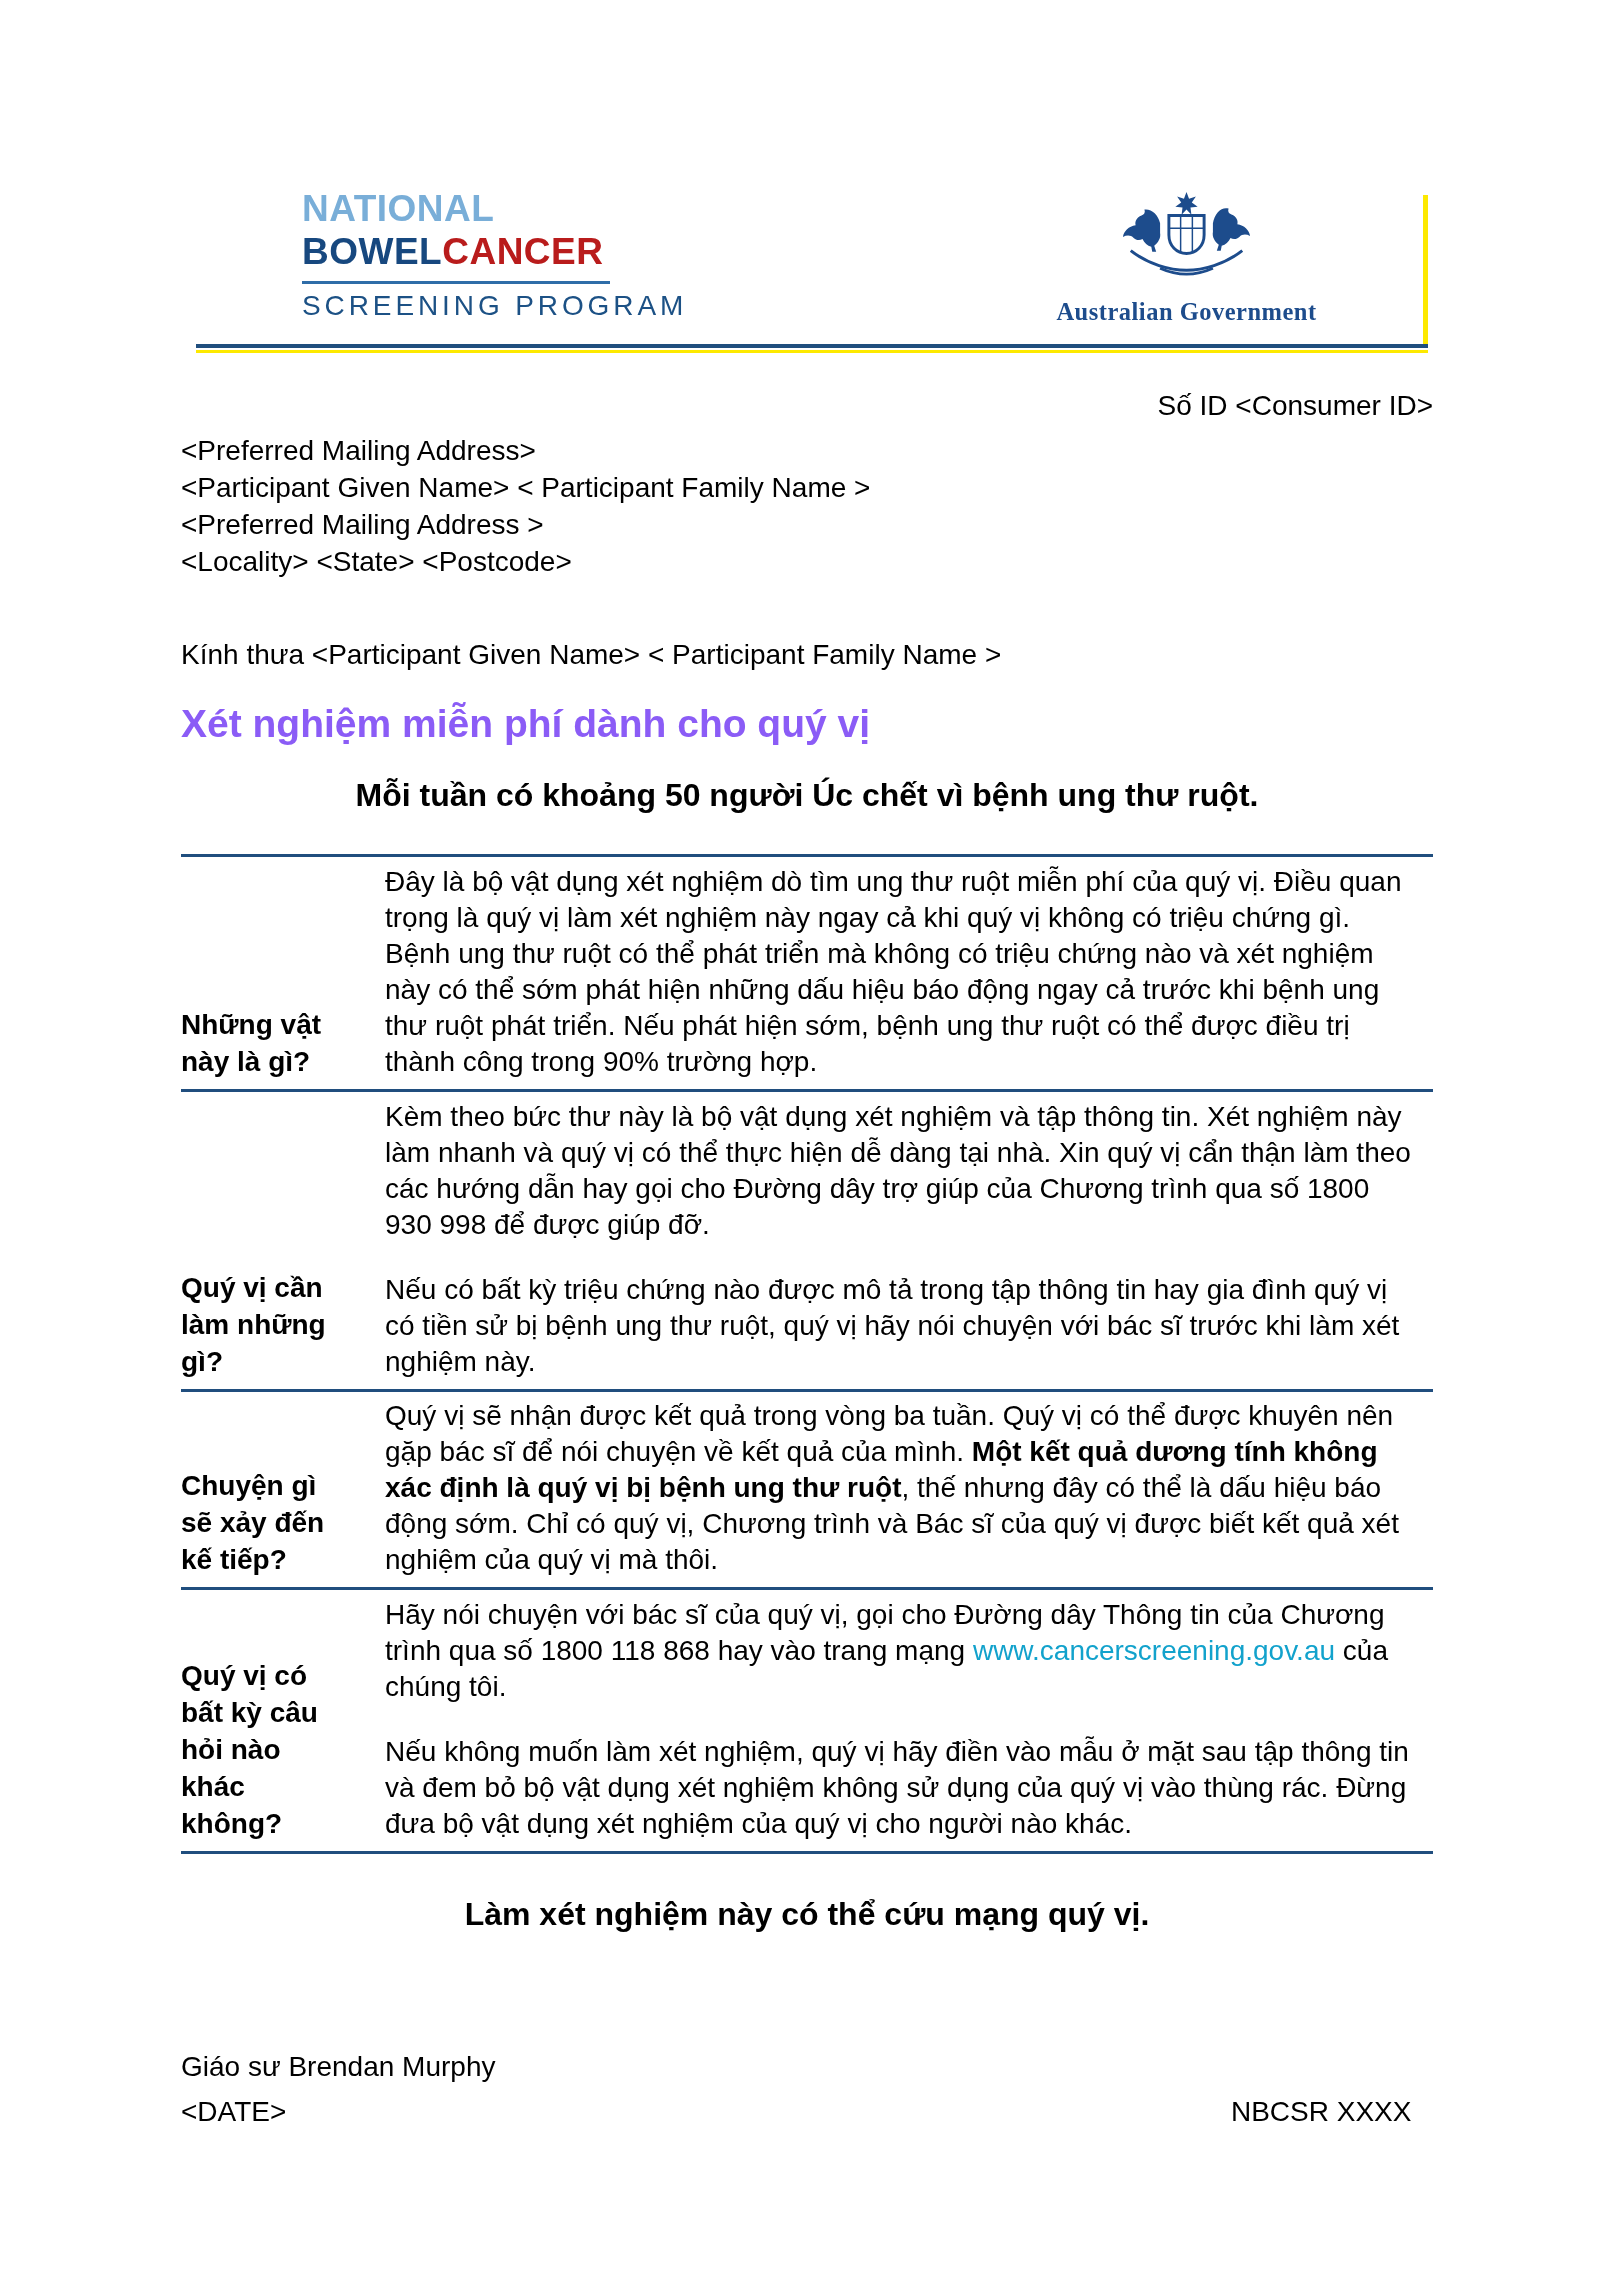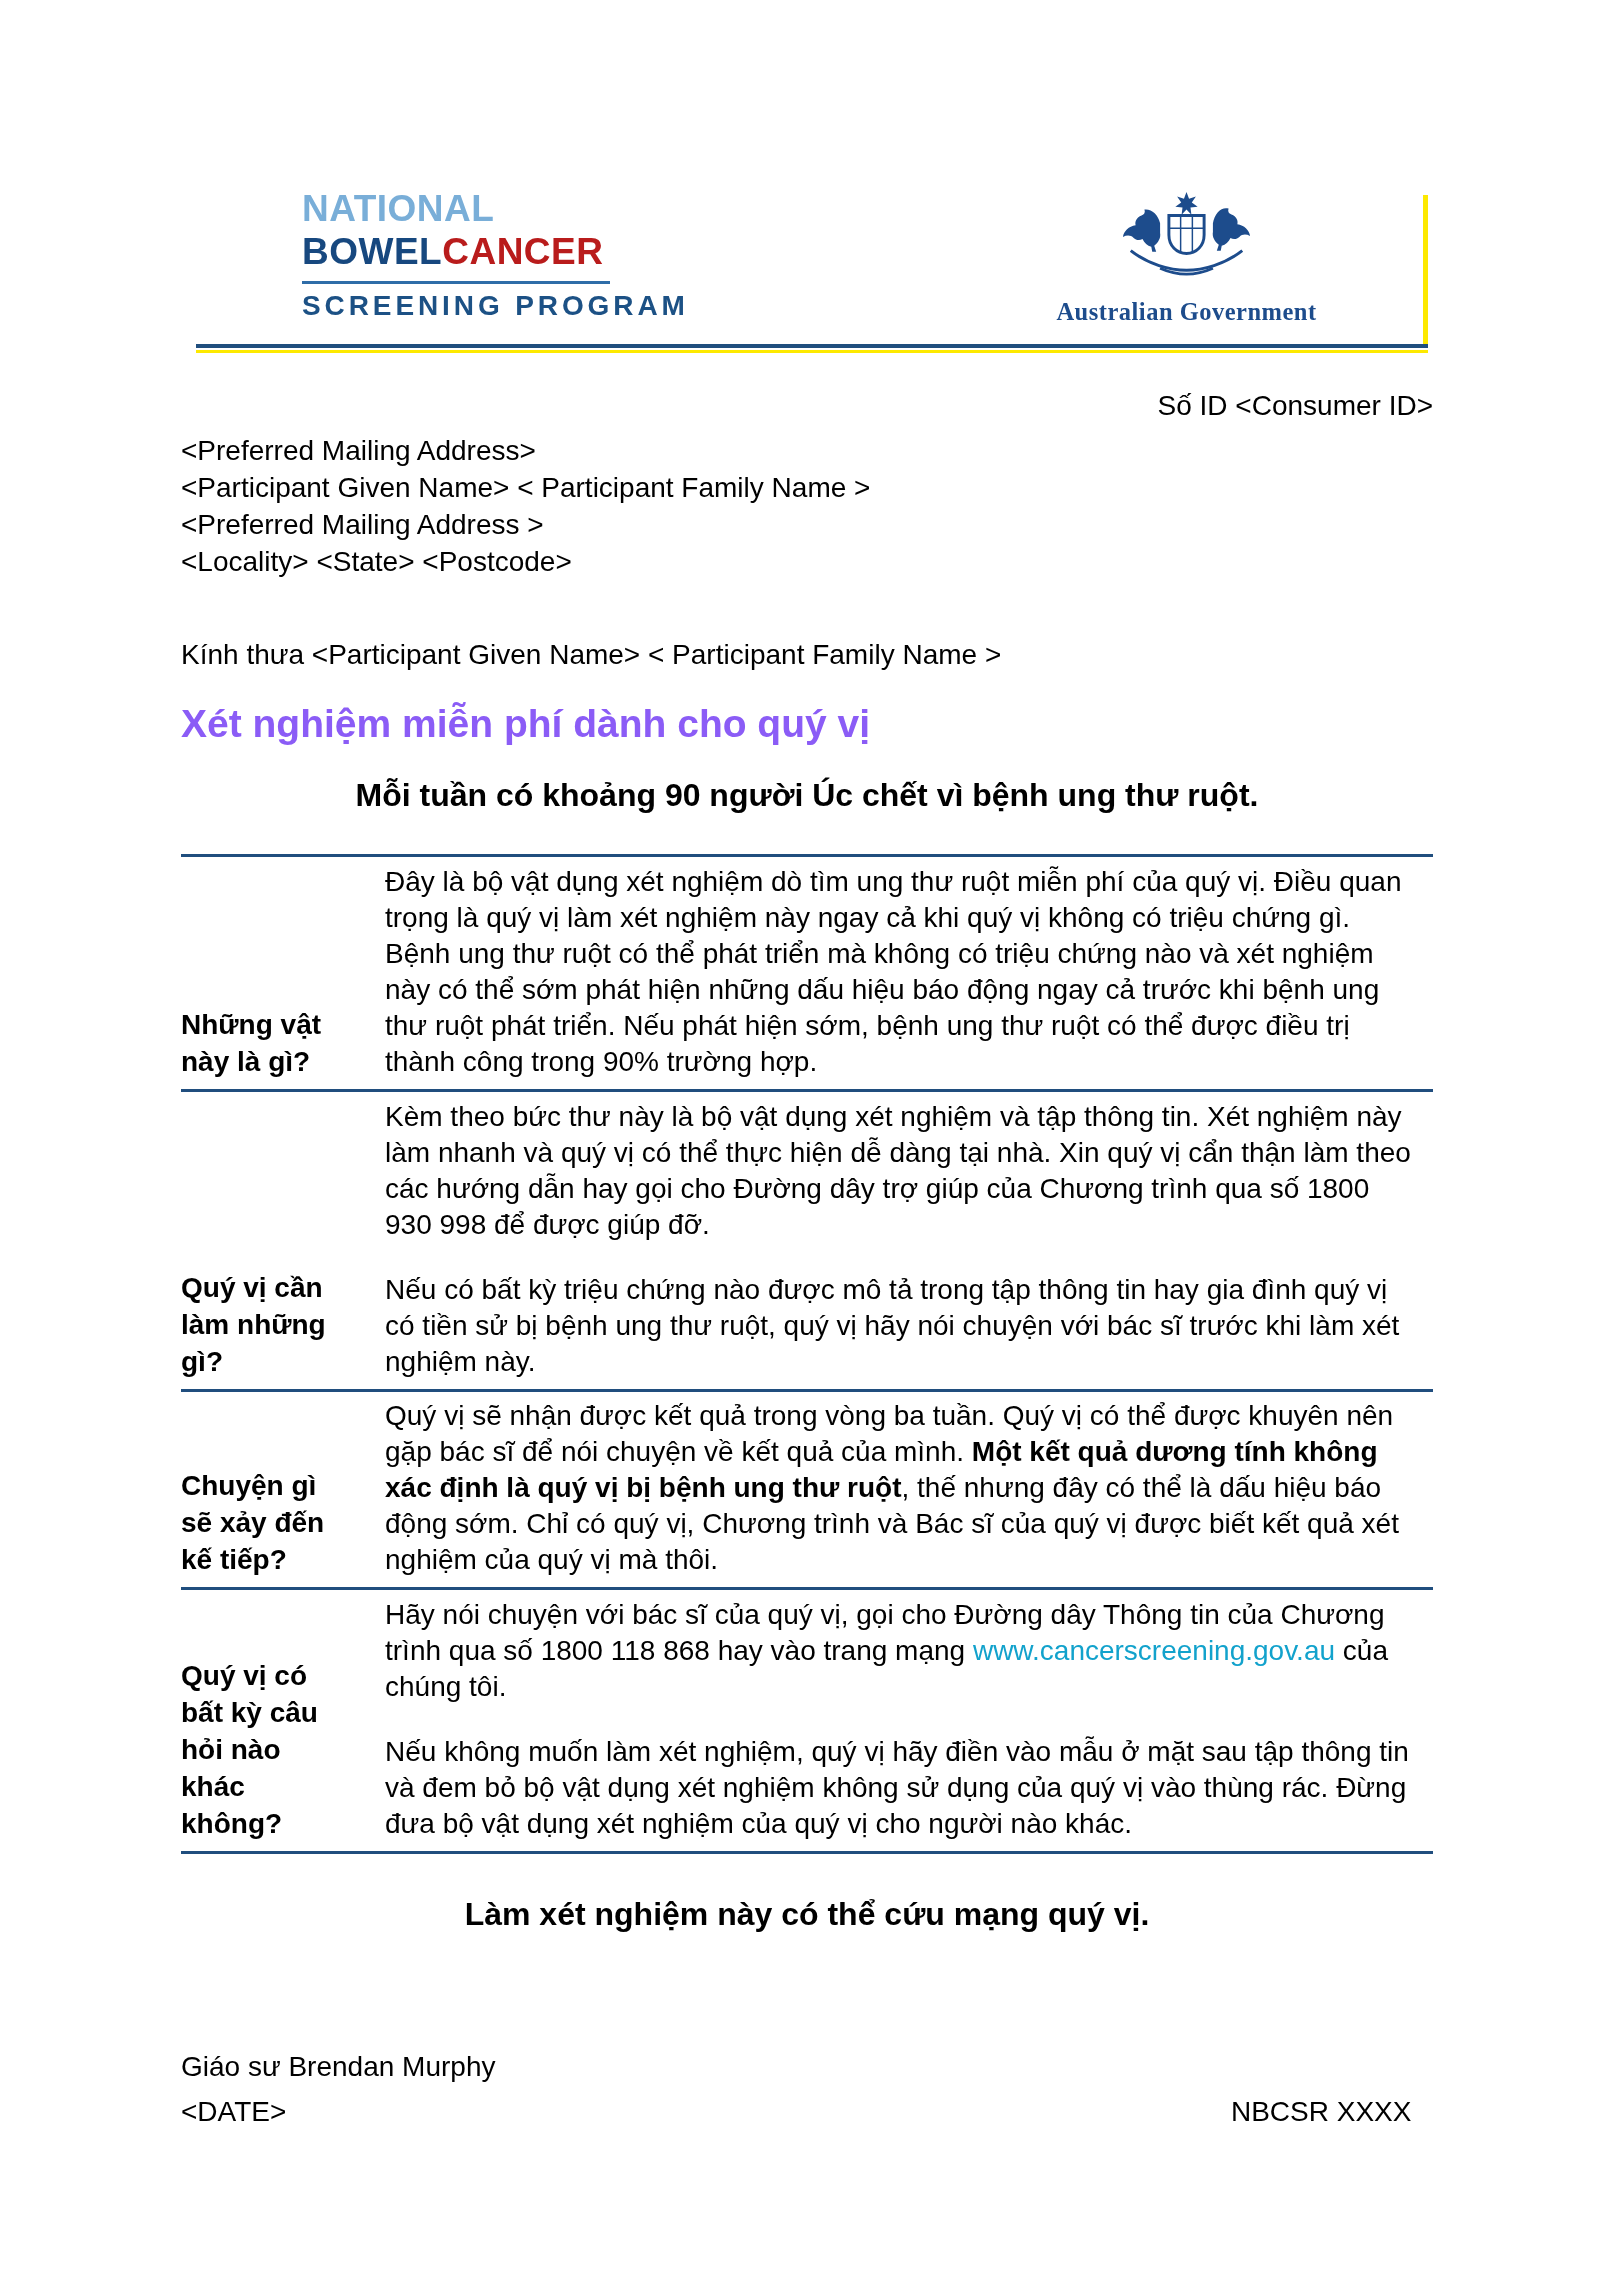--- a/index.html
+++ b/index.html
@@ -9,21 +9,21 @@
   }
 
   
   .logo{position:absolute;left:302px;top:190px;line-height:1;}
   .logo-l1,.logo-l2{font-size:37px;font-weight:bold;letter-spacing:0.5px;}
   .logo-l1{color:#79aed8;}
   .logo-l2{margin-top:5.9px;}
   .logo-l2 .lg-dark{color:#17487f;}
   .logo-l2 .lg-light{color:#b91c1c;text-align:center;}
   .logo-rule{height:2.9px;background:#2f6da8;width:308px;margin:10.8px 0 8.8px;}
-  .logo-l3{font-size:28px;font-weight:bold;color:#1c5185;letter-spacing:3.9px;}
+  .logo-l3{font-size:28px;font-weight:normal;color:#1c5185;letter-spacing:3.9px;}
 
   .gov{position:absolute;left:1054px;top:190px;width:265px;text-align:center;}
   .gov svg{display:block;margin:0 auto;}
   .gov-label{font-family:"Liberation Serif",serif;font-weight:bold;font-size:24.5px;
     color:#1d4c8c;margin-top:18px;letter-spacing:0.5px;white-space:nowrap;}
 
   .vrule-yellow{position:absolute;left:1423px;top:195px;width:4.9px;height:150px;background:#fde900;}
   .hrule-blue{position:absolute;left:196px;top:344px;width:1232px;height:3.9px;background:#204e7e;}
   .hrule-yellow{position:absolute;left:196px;top:350px;width:1232px;height:2.9px;background:#fde900;}
 
@@ -90,21 +90,21 @@
       <div>&lt;Preferred Mailing Address&gt;</div>
       <div>&lt;Participant Given Name&gt; &lt; Participant Family Name &gt;</div>
       <div>&lt;Preferred Mailing Address &gt;</div>
       <div>&lt;Locality&gt; &lt;State&gt; &lt;Postcode&gt;</div>
     </div>
 
     <div class="greeting">Kính thưa &lt;Participant Given Name&gt; &lt; Participant Family Name &gt;</div>
 
     <h1 class="title">Xét nghiệm miễn phí dành cho quý vị</h1>
 
-    <h2 class="subtitle">Mỗi tuần có khoảng 90 người Úc chết vì bệnh ung thư ruột.</h2>
+    <h2 class="subtitle">Mỗi tuần có khoảng 50 người Úc chết vì bệnh ung thư ruột.</h2>
 
     <div class="qa">
 
       <div class="row">
         <div class="cell-label">
             <span class="label-text">Những vật
 này là gì?</span>
           </div>
         <div class="cell-content">
           <p>Đây là bộ vật dụng xét nghiệm dò tìm ung thư ruột miễn phí của quý vị. Điều quan trọng là quý vị làm xét nghiệm này ngay cả khi quý vị không có triệu chứng gì. Bệnh ung thư ruột có thể phát triển mà không có triệu chứng nào và xét nghiệm này có thể sớm phát hiện những dấu hiệu báo động ngay cả trước khi bệnh ung thư ruột phát triển. Nếu phát hiện sớm, bệnh ung thư ruột có thể được điều trị thành công trong 90% trường hợp.</p>

